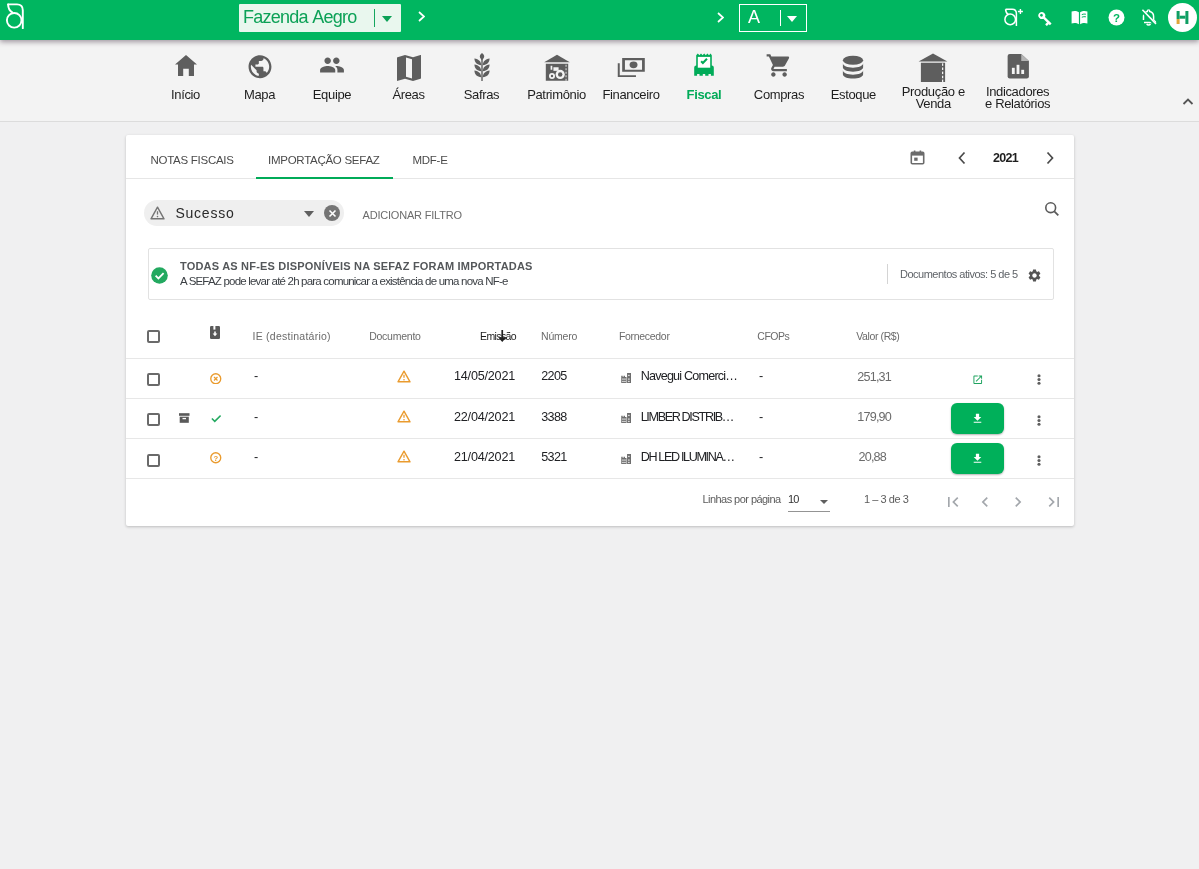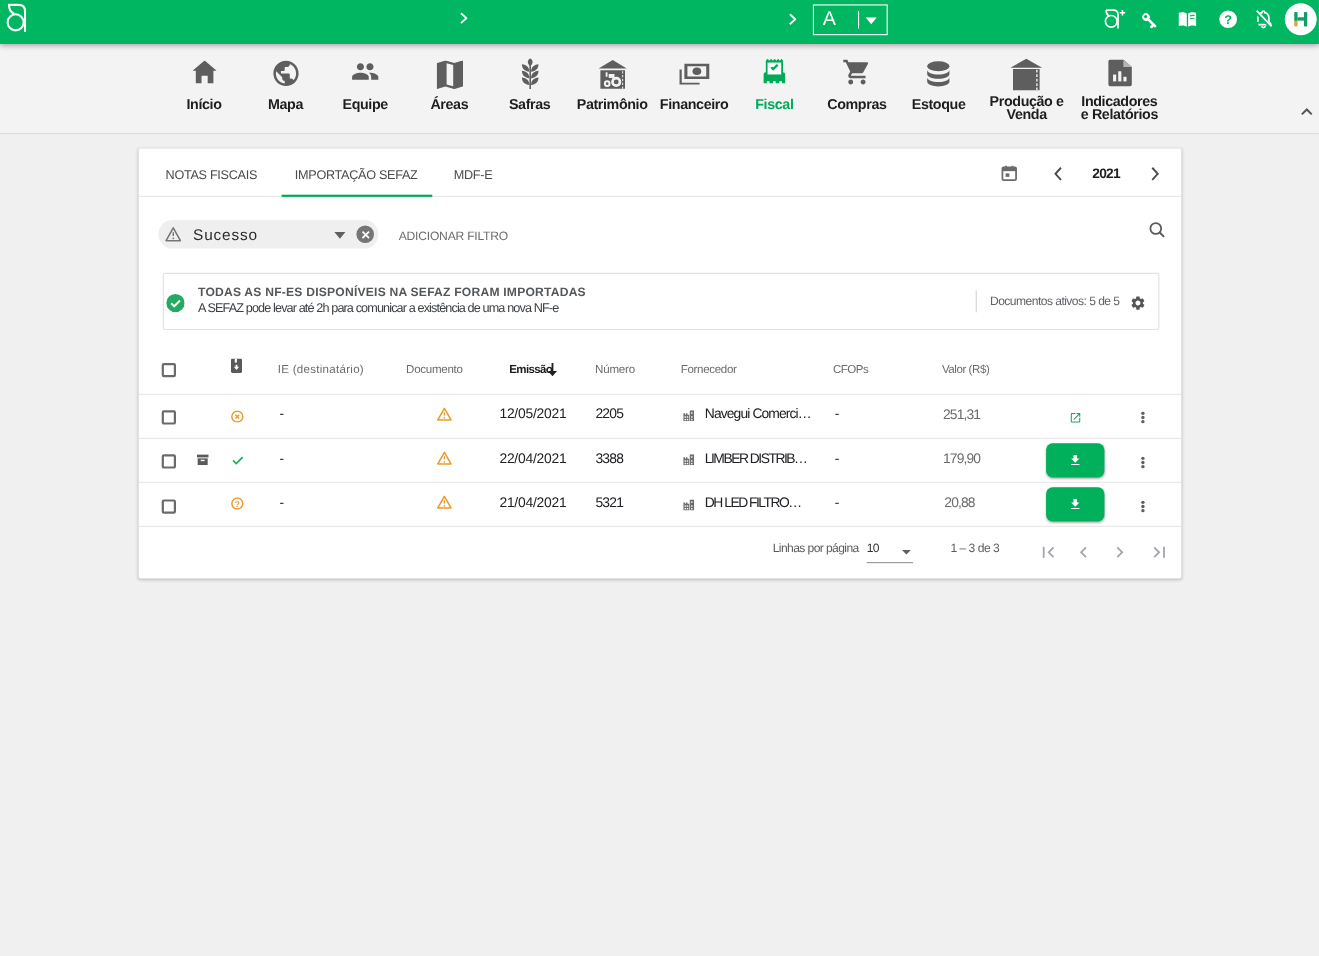--- a/index.html
+++ b/index.html
@@ -14,21 +14,21 @@
 .wdiv{position:absolute;top:5px;bottom:5px;width:1px;background:#fff}
 .caret{width:0;height:0;border-left:5px solid transparent;border-right:5px solid transparent;border-top:6px solid #0ba156;position:absolute}
 #safrabox{left:443px;width:259px;border:1.5px solid #fff;color:#fff;letter-spacing:0.05px}
 #safrabox .lbl{padding-left:2.5px}
 #abox{left:739px;width:68px;border:1.5px solid #fff;color:#fff}
 #abox .lbl{padding-left:8px}
 
 #navbar{position:absolute;left:0;top:40px;width:1199px;height:82px;background:#f3f3f3;border-bottom:1px solid #dcdcdc;z-index:20}
 .nav{position:absolute;top:0;width:110px;text-align:center;color:#1e1e1e}
 .nav svg{position:absolute;left:50%;transform:translateX(-50%);top:15px}
-.nav .t{position:absolute;top:48.8px;left:0;right:0;font-size:13px;line-height:11.5px;font-weight:700;letter-spacing:-0.35px}
+.nav .t{position:absolute;top:48.8px;left:0;right:0;font-size:13px;line-height:11.5px;font-weight:400;letter-spacing:-0.35px}
 .nav.green .t{color:#00ab58;font-weight:700}
 
 #card{position:absolute;left:126px;top:135px;width:948px;height:391px;background:#fff;border-radius:2px;box-shadow:0 1px 3px rgba(0,0,0,.22)}
 .tab{position:absolute;top:153.5px;font-size:11.5px;line-height:13px;font-weight:400;color:#4b4b4b;letter-spacing:-0.27px}
 #tabline{position:absolute;left:126px;top:178px;width:948px;height:1px;background:#e6e6e6}
 #tabindic{position:absolute;left:256px;top:177px;width:137px;height:2px;background:#00ab58;z-index:2}
 
 #chip{position:absolute;left:144px;top:200px;width:200px;height:26px;background:#efefef;border-radius:13px}
 #chip .txt{position:absolute;left:31.5px;top:4.5px;font-size:14px;letter-spacing:0.75px;color:#2a2a2a}
 #xcirc{position:absolute;left:323.5px;top:205px;width:16px;height:16px;border-radius:50%;background:#757575}
@@ -53,20 +53,25 @@
 </style></head>
 <body>
 <div id="topbar">
  <svg class="abs" style="left:5px;top:3px" width="19" height="26" viewBox="0 0 19 26">
       <g fill="none" stroke="#fff" stroke-width="1.9" stroke-linecap="round">
         <circle cx="9.2" cy="17.3" r="7.3"></circle>
         <path d="M3.1 1.4 H12 Q17.8 1.4 17.8 7.3 V25.2"></path>
         <path d="M3.1 1.4 Q3.3 7.2 7.3 9.3"></path>
       </g>
     </svg>
+ <div class="tbbox" id="farmbox">
+      <span class="lbl">Fazenda Aegro</span>
+      <div class="tbdiv" style="left:134.5px"></div>
+      <div class="caret" style="left:143px;top:12.5px"></div>
+    </div>
  <svg class="abs" style="left:417.5px;top:10.5px" width="7" height="11" viewBox="0 0 7 11">
       <path d="M1 1 6 5.5 1 10" fill="none" stroke="#fff" stroke-width="1.7"></path>
     </svg>
  <svg class="abs" style="left:717px;top:11.5px" width="7" height="11" viewBox="0 0 7 11">
       <path d="M1 1 6 5.5 1 10" fill="none" stroke="#fff" stroke-width="1.7"></path>
     </svg>
  <div class="tbbox" id="abox">
       <span class="lbl">A</span>
       <div class="wdiv" style="left:40px"></div>
       <div class="caret" style="left:47px;top:11.5px;border-top-color:#fff"></div>
@@ -295,21 +300,21 @@
   </svg>
 
 <div class="cb" style="top:330px"></div>
 <svg class="abs" style="left:210px;top:326px" width="10" height="13" viewBox="0 0 10 13" fill="#5a5a5a">
     <path d="M1.2 0 H8.8 Q10 0 10 1.2 V11.8 Q10 13 8.8 13 H1.2 Q0 13 0 11.8 V1.2 Q0 0 1.2 0z"></path>
     <rect x="3.4" y="0" width="2" height="3.6" fill="#fff"></rect>
     <path d="M5 10.3 2.6 7.4 H4.2 V5.6 H5.8 V7.4 H7.4z" fill="#fff"></path>
   </svg>
 <div class="hdr" style="left:252.5px;letter-spacing:0.25px">IE (destinatário)</div>
 <div class="hdr" style="left:369.2px;letter-spacing:-0.25px">Documento</div>
-<div class="hdr" style="left:463px;font-weight:700;color:#1c1c1c;letter-spacing:-0.6px">Emissão</div>
+<div class="hdr" style="left:480px;font-weight:400;color:#1c1c1c;letter-spacing:-0.6px">Emissão</div>
 <svg class="abs" style="left:496.5px;top:330px" width="10.5" height="12" viewBox="0 0 10.5 12" fill="#212121">
     <path d="M4.4 0 H6.1 V7.3 H9.4 L5.25 12 1.1 7.3 H4.4z"></path>
   </svg>
 <div class="hdr" style="left:541px;letter-spacing:-0.2px">Número</div>
 <div class="hdr" style="left:618.9px;letter-spacing:-0.3px">Fornecedor</div>
 <div class="hdr" style="left:757.3px;letter-spacing:-0.5px">CFOPs</div>
 <div class="hdr" style="left:856.3px;letter-spacing:-0.4px">Valor (R$)</div>
 <div class="rowline" style="top:358px"></div>
 
 <div class="rowline" style="top:398px"></div>
@@ -320,21 +325,21 @@
 <svg class="abs" style="left:210px;top:372.5px" width="11.5" height="11.5" viewBox="0 0 12 12">
     <circle cx="6" cy="6" r="5.2" fill="none" stroke="#ea9b2e" stroke-width="1.4"></circle>
     <path d="M4.2 4.2 7.8 7.8 M7.8 4.2 4.2 7.8" stroke="#ea9b2e" stroke-width="1.3"></path>
   </svg>
 <div class="cell" style="left:254px;top:369.2px">-</div>
 <svg class="abs" style="left:397px;top:370px" width="14" height="13" viewBox="0 0 14 13">
     <path d="M7 1.2 13 11.8 H1z" fill="none" stroke="#ea9b2e" stroke-width="1.4" stroke-linejoin="round"></path>
     <path d="M7 4.8 V7.8" stroke="#ea9b2e" stroke-width="1.3"></path>
     <circle cx="7" cy="9.8" r=".8" fill="#ea9b2e"></circle>
   </svg>
-<div class="cell" style="left:454px;top:369.2px">12/05/2021</div>
+<div class="cell" style="left:454px;top:369.2px">14/05/2021</div>
 <div class="cell" style="left:541.3px;top:369.2px;letter-spacing:-0.7px">2205</div>
 <svg class="abs" style="left:620.5px;top:373px" width="10.5" height="10" viewBox="0 0 11 11" fill="#6d6d6d">
     <path d="M6.4 11 V0 H11 V11z M0 11 V4.4 L0 3 H1.6 V4.4 H2.5 V3 H4.1 V4.4 H5.8 V11z"></path>
     <g fill="#fff">
       <rect x="1.2" y="6" width="1.4" height="1.4"></rect>
       <rect x="3.4" y="6" width="1.4" height="1.4"></rect>
       <rect x="1.2" y="8.6" width="1.4" height="1.4"></rect>
       <rect x="3.4" y="8.6" width="1.4" height="1.4"></rect>
       <rect x="7.7" y="6" width="1.4" height="1.4"></rect>
       <rect x="7.7" y="8.6" width="1.4" height="1.4"></rect>
@@ -414,21 +419,21 @@
     <g fill="#fff">
       <rect x="1.2" y="6" width="1.4" height="1.4"></rect>
       <rect x="3.4" y="6" width="1.4" height="1.4"></rect>
       <rect x="1.2" y="8.6" width="1.4" height="1.4"></rect>
       <rect x="3.4" y="8.6" width="1.4" height="1.4"></rect>
       <rect x="7.7" y="6" width="1.4" height="1.4"></rect>
       <rect x="7.7" y="8.6" width="1.4" height="1.4"></rect>
       <rect x="7.7" y="2" width="1.4" height="1.4"></rect>
     </g>
   </svg>
-<div class="cell" style="left:640.7px;top:449.7px;letter-spacing:-1.35px">DH LED FILTRO…</div>
+<div class="cell" style="left:640.7px;top:449.7px;letter-spacing:-1.35px">DH LED ILUMINA…</div>
 <div class="cell" style="left:758.9px;top:449.7px">-</div>
 <div class="val" style="left:858.5px;top:450.2px">20,88</div>
 <div class="gbtn" style="top:443px">
     <svg width="13" height="13" viewBox="0 0 24 24" fill="#fff">
       <path d="M19 9h-4V3H9v6H5l7 7 7-7zM5 18v2h14v-2H5z"></path>
     </svg>
   </div>
 <svg class="abs" style="left:1037px;top:454.7px" width="4" height="11" viewBox="0 0 4 11" fill="#5f5f5f">
     <circle cx="2" cy="1.7" r="1.55"></circle>
     <circle cx="2" cy="5.5" r="1.55"></circle>

